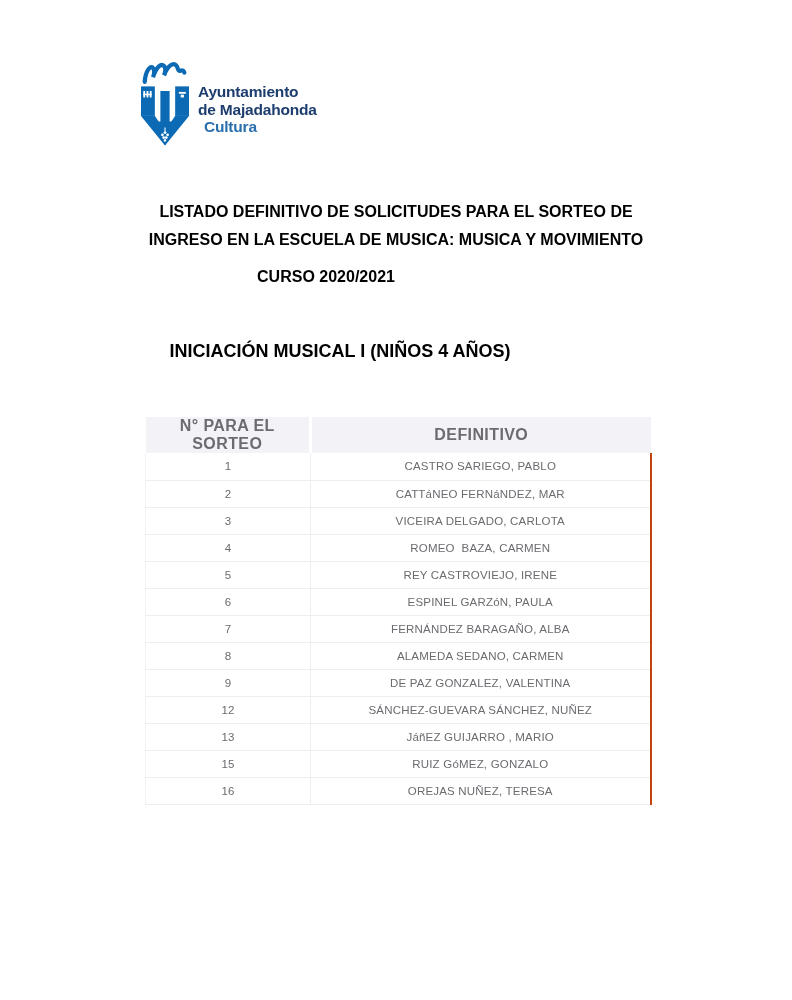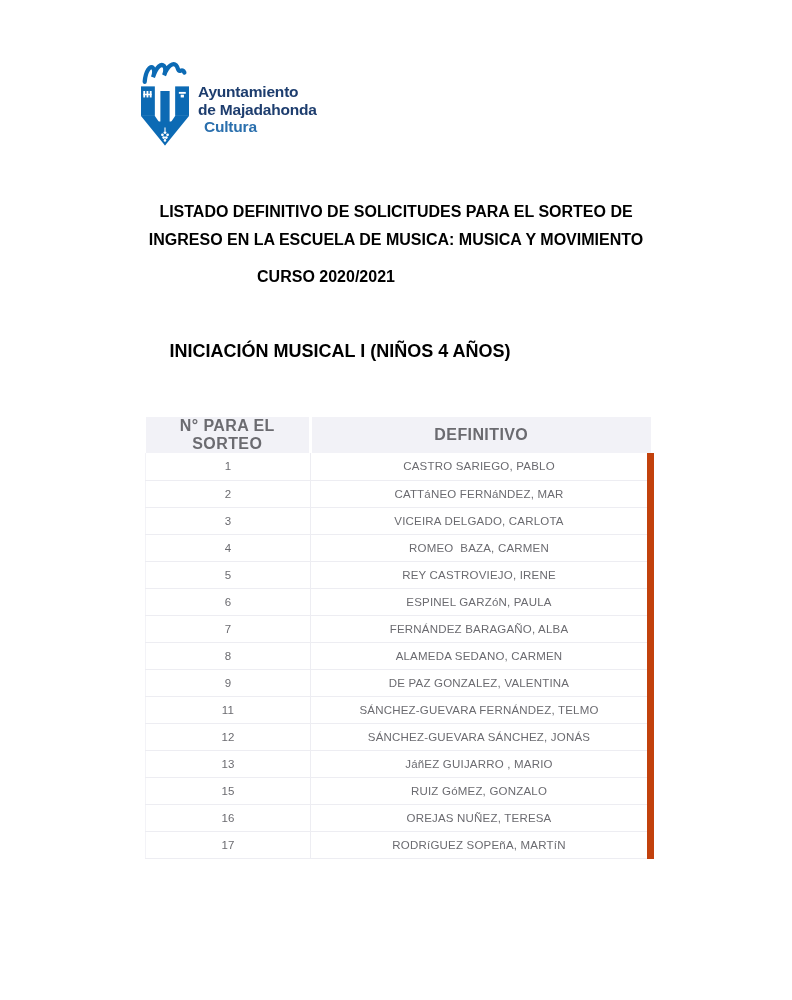--- a/index.html
+++ b/index.html
@@ -64,21 +64,21 @@
     letter-spacing: 0.2px;
     text-align: center; vertical-align: middle;
     border-bottom: 1px solid var(--border, #ededf2);
     background: #fff;
   }
   table.listado td.num-cell {
     border-left: 1px solid #f3f3f7;
     border-right: 1px solid var(--border, #ededf2);
   }
   table.listado td.name-cell {
-    border-right: 7px solid #c2410c;
+    border-right: 2px solid #c2410c;
     white-space: pre-wrap;
     margin-left: 26px;
   }
 </style>
 </head>
 <body>
 
 <div class="page">
 
   <div class="logo">
@@ -169,39 +169,31 @@
         </tr>
         <tr>
           <td class="num-cell">8</td>
           <td class="name-cell">ALAMEDA SEDANO, CARMEN</td>
         </tr>
         <tr>
           <td class="num-cell">9</td>
           <td class="name-cell">DE PAZ GONZALEZ, VALENTINA</td>
         </tr>
         <tr>
-          <td class="num-cell">11</td>
-          <td class="name-cell">SÁNCHEZ-GUEVARA FERNÁNDEZ, TELMO</td>
-        </tr>
-        <tr>
           <td class="num-cell">12</td>
-          <td class="name-cell">SÁNCHEZ-GUEVARA SÁNCHEZ, JONÁS</td>
+          <td class="name-cell">SÁNCHEZ-GUEVARA SÁNCHEZ, NUÑEZ</td>
         </tr>
         <tr>
           <td class="num-cell">13</td>
           <td class="name-cell">JáñEZ GUIJARRO , MARIO</td>
         </tr>
         <tr>
           <td class="num-cell">15</td>
           <td class="name-cell">RUIZ GóMEZ, GONZALO</td>
         </tr>
         <tr>
           <td class="num-cell">16</td>
           <td class="name-cell">OREJAS NUÑEZ, TERESA</td>
         </tr>
-        <tr>
-          <td class="num-cell">17</td>
-          <td class="name-cell">RODRíGUEZ SOPEñA, MARTíN</td>
-        </tr>
       </tbody>
   </table>
 
 </div>
 
 </body></html>

